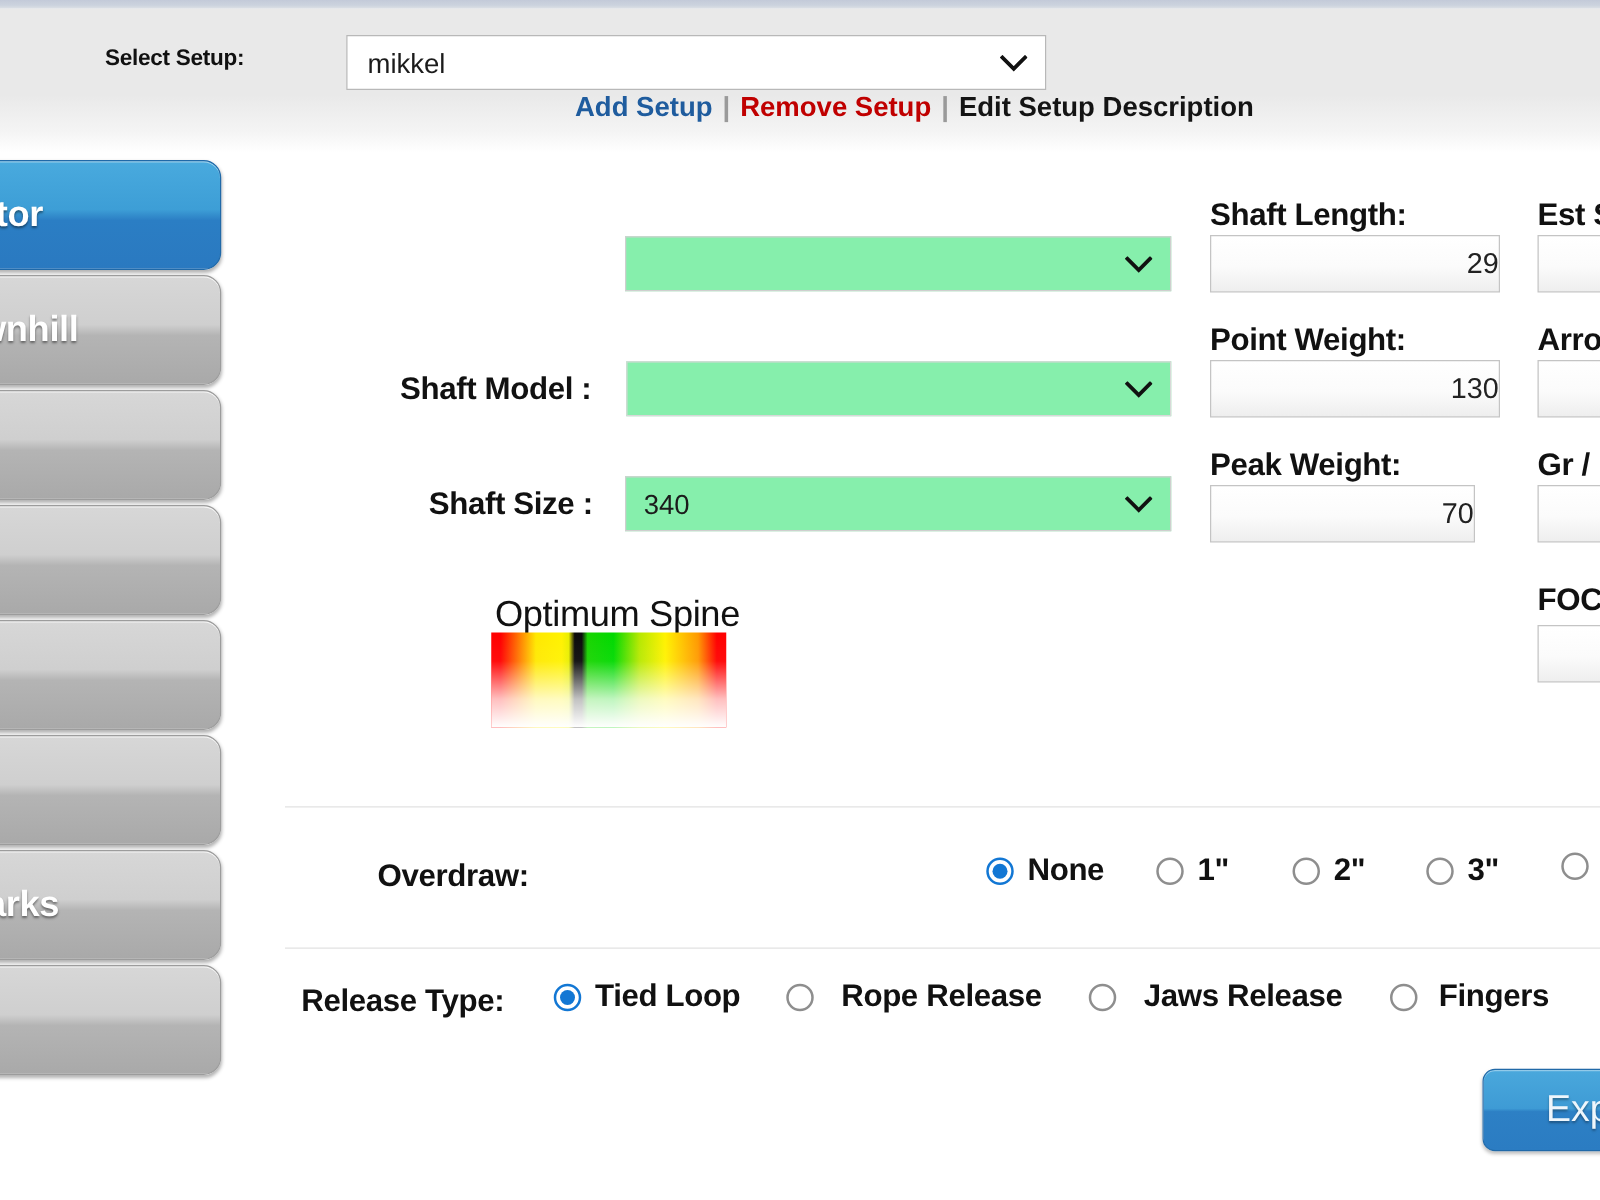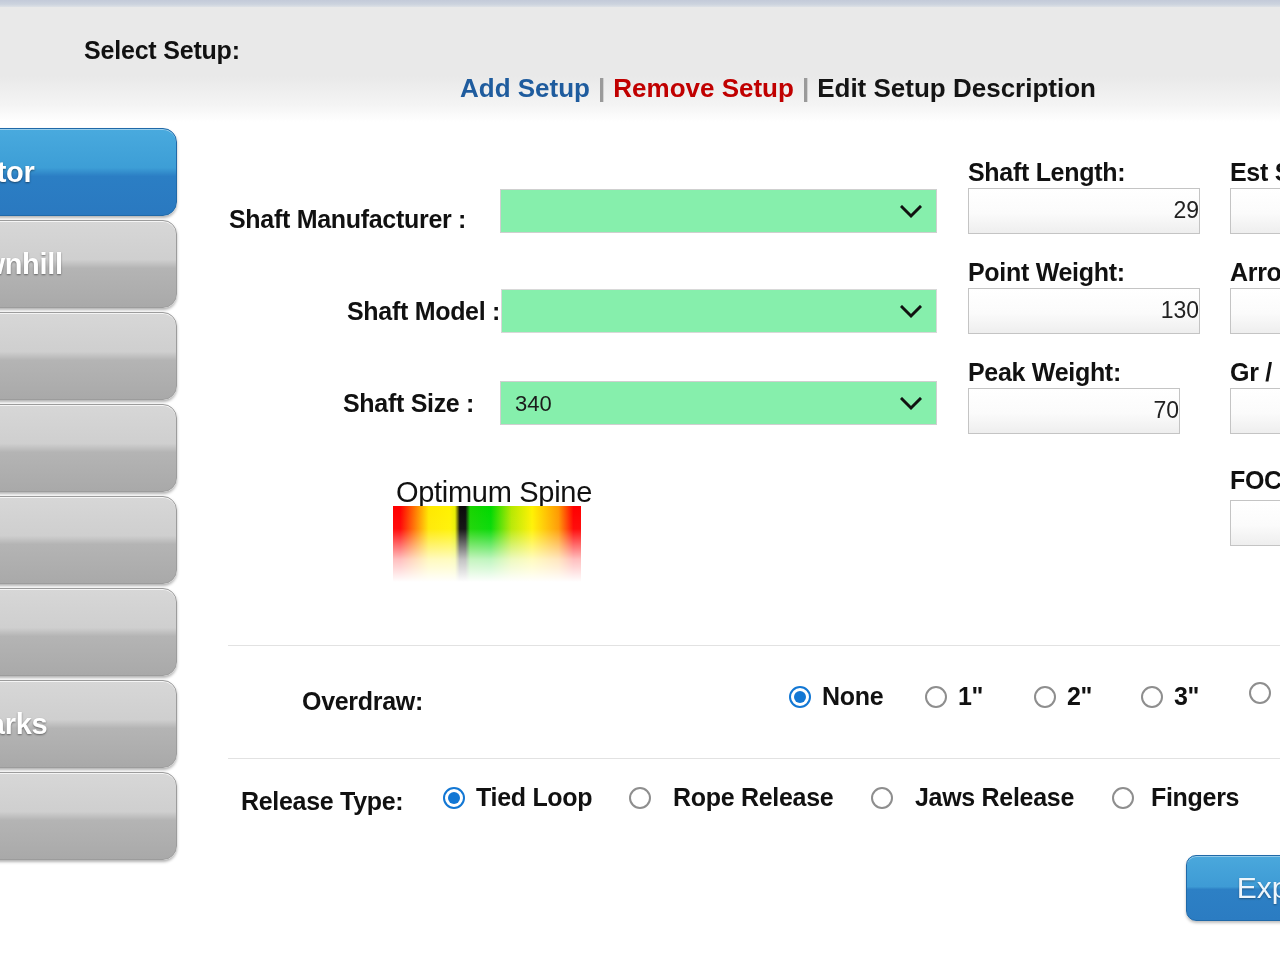--- a/index.html
+++ b/index.html
@@ -31,21 +31,21 @@
 
   
   #setup-row {
     position: absolute;
     left: 0; top: 28px;
     width: 1280px; height: 48px;
   }
   #setup-label {
     position: absolute;
     left: 84px; top: 8px;
-    font-size: 25px;
+    font-size: 18px;
     font-weight: bold;
     color: #111;
     letter-spacing: -0.2px;
   }
   #setup-select {
     position: absolute;
     left: 277px; top: 0px;
     width: 560px; height: 44px;
     background: #ffffff;
     border: 1px solid #b8b8b8;
@@ -62,21 +62,21 @@
     pointer-events: none;
   }
   .chev svg { display: block; }
 
   
   #setup-links {
     position: absolute;
     left: 0; top: 73px;
     width: 1280px;
     height: 36px;
-    font-size: 26px;
+    font-size: 22px;
     font-weight: bold;
   }
   #setup-links .inner {
     position: absolute;
     left: 460px; top: 0;
     white-space: nowrap;
   }
   .lnk-add { color: #1f5c9e; }
   .lnk-remove { color: #c00000; }
   .lnk-edit { color: #141414; }
@@ -280,20 +280,28 @@
   }
 </style>
 </head>
 <body>
 
 <div id="top-strip"></div>
 <div id="header-band"></div>
 
 <div id="setup-row">
   <div id="setup-label">Select Setup:</div>
+  <div id="setup-select">
+    <div id="setup-select-value">mikkel</div>
+    <span class="chev" style="right:14px; top:15px;">
+      <svg width="22" height="14" viewBox="0 0 22 14">
+          <path d="M2 2 L11 11 L20 2" stroke="#111" stroke-width="3" fill="none" stroke-linecap="square"></path>
+        </svg>
+    </span>
+  </div>
 </div>
 
 <div id="setup-links">
   <div class="inner">
     <span class="lnk-add">Add Setup</span><span class="lnk-sep">|</span><span class="lnk-remove">Remove Setup</span><span class="lnk-sep">|</span><span class="lnk-edit">Edit Setup Description</span>
   </div>
 </div>
 
 <div id="sidebar">
   <div class="side-btn blue">
@@ -317,31 +325,30 @@
   <div class="side-btn grey">
     <span class="side-btn-label">Marks</span>
   </div>
   <div class="side-btn grey">
     <span class="side-btn-label"></span>
   </div>
 </div>
 
 <div id="main">
 
-  <div class="flabel" style="left:229px; top:205px;">Shaft Manufacturer :</div>
   <div class="fselect" style="left:500px; top:189px; width:437px;">
     <span class="val"></span>
     <span class="chev" style="right:14px; top:15px;">
       <svg width="22" height="14" viewBox="0 0 22 14">
           <path d="M2 2 L11 11 L20 2" stroke="#111" stroke-width="3" fill="none" stroke-linecap="square"></path>
         </svg>
     </span>
   </div>
 
-  <div class="flabel" style="left:320px; top:297px;margin-left:27px;">Shaft Model :</div>
+  <div class="flabel" style="left:320px; top:297px;">Shaft Model :</div>
   <div class="fselect" style="left:501px; top:289px; width:436px; border-color:#d8d8d8;">
     <span class="val"></span>
     <span class="chev" style="right:14px; top:15px;">
       <svg width="22" height="14" viewBox="0 0 22 14">
           <path d="M2 2 L11 11 L20 2" stroke="#111" stroke-width="3" fill="none" stroke-linecap="square"></path>
         </svg>
     </span>
   </div>
 
   <div class="flabel" style="left:343px; top:389px;">Shaft Size :</div>

